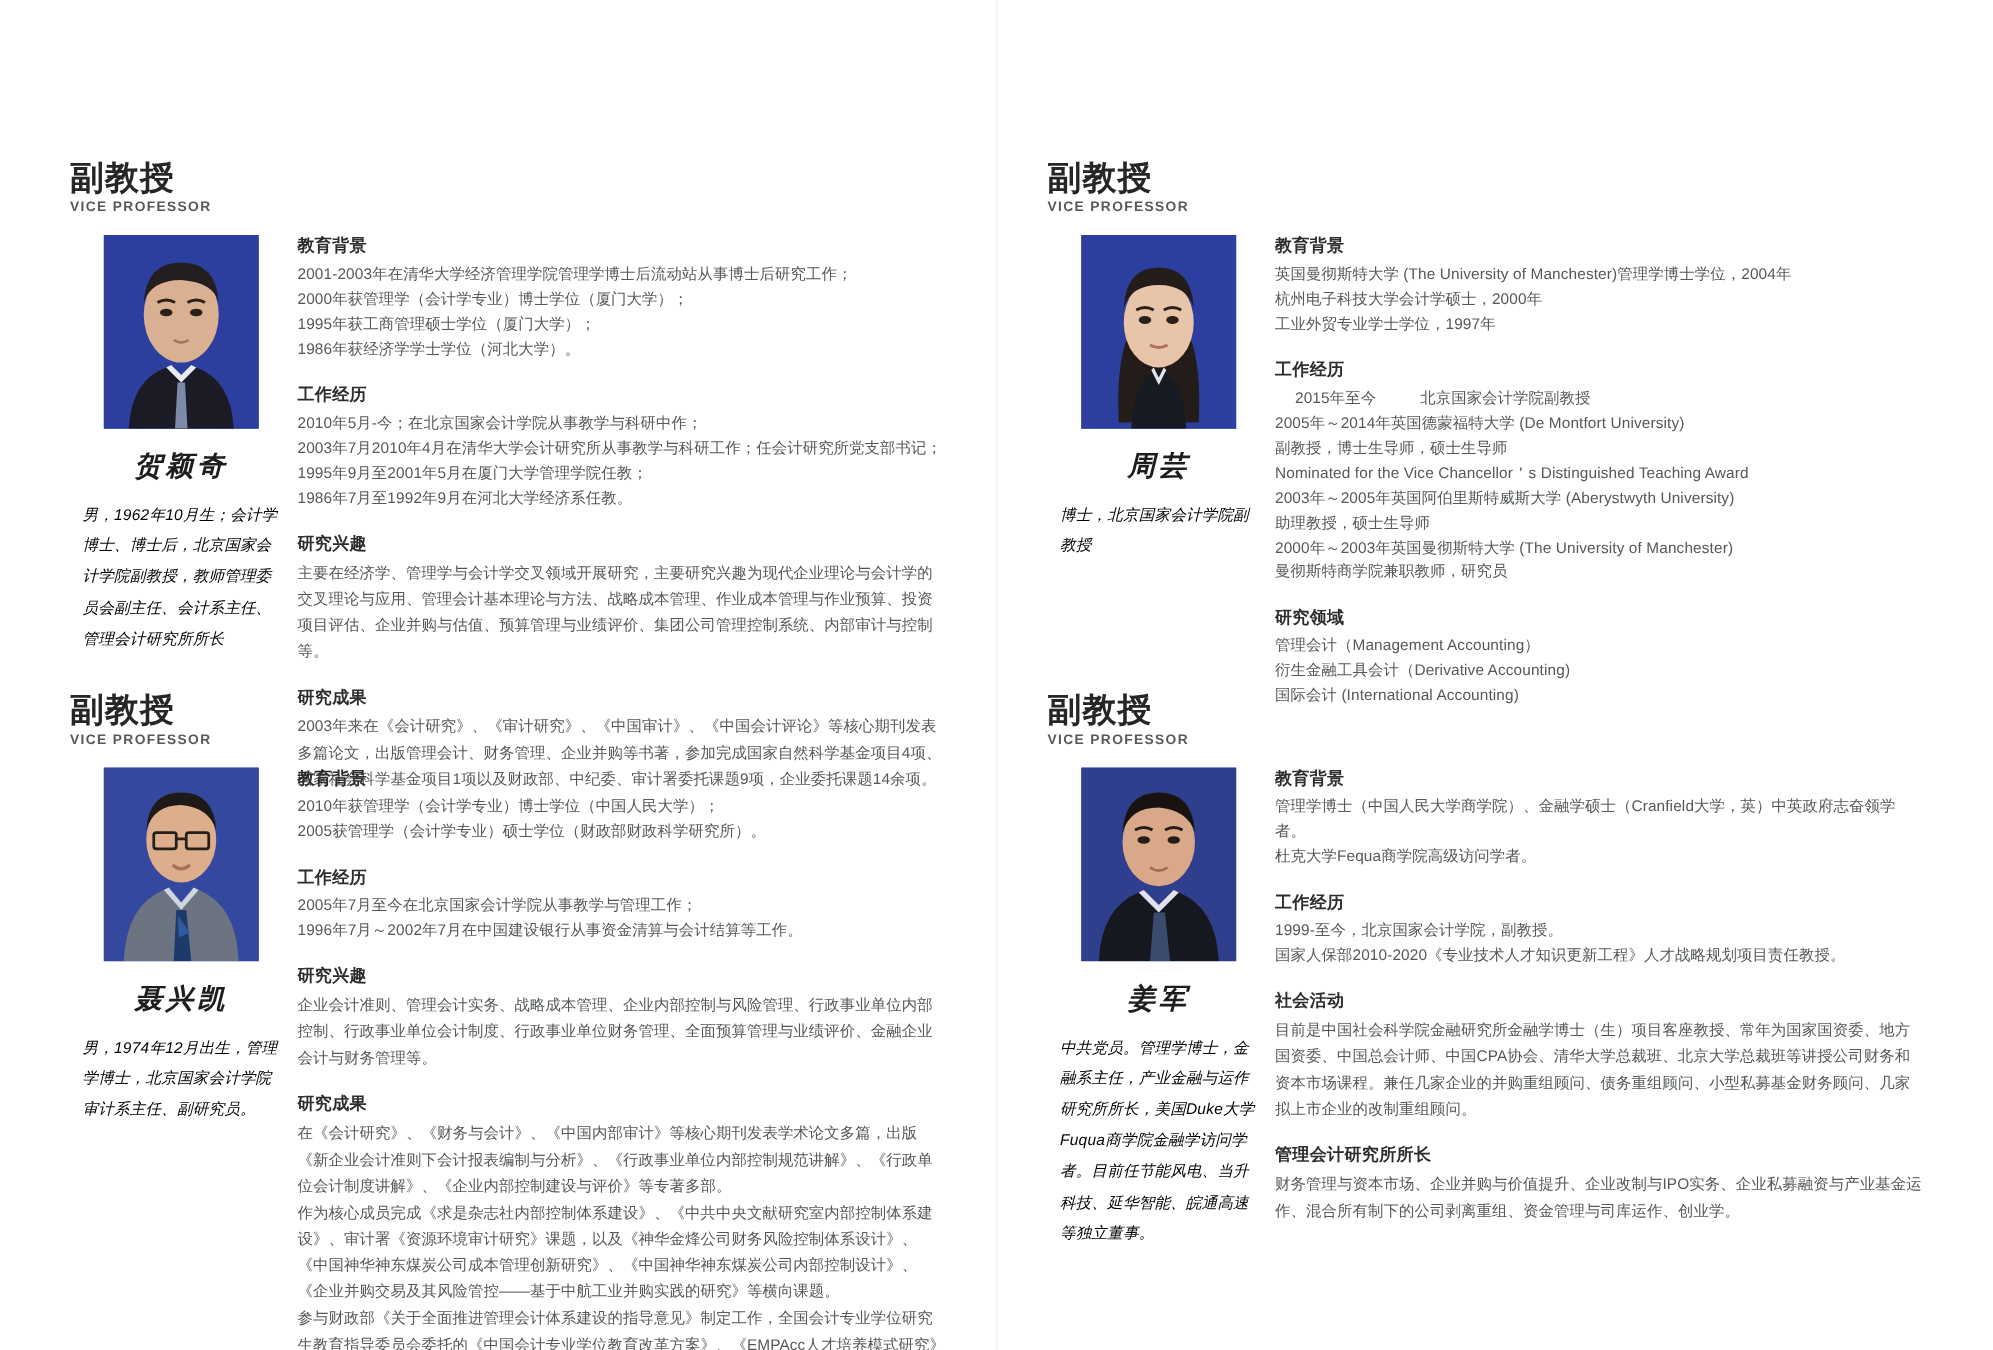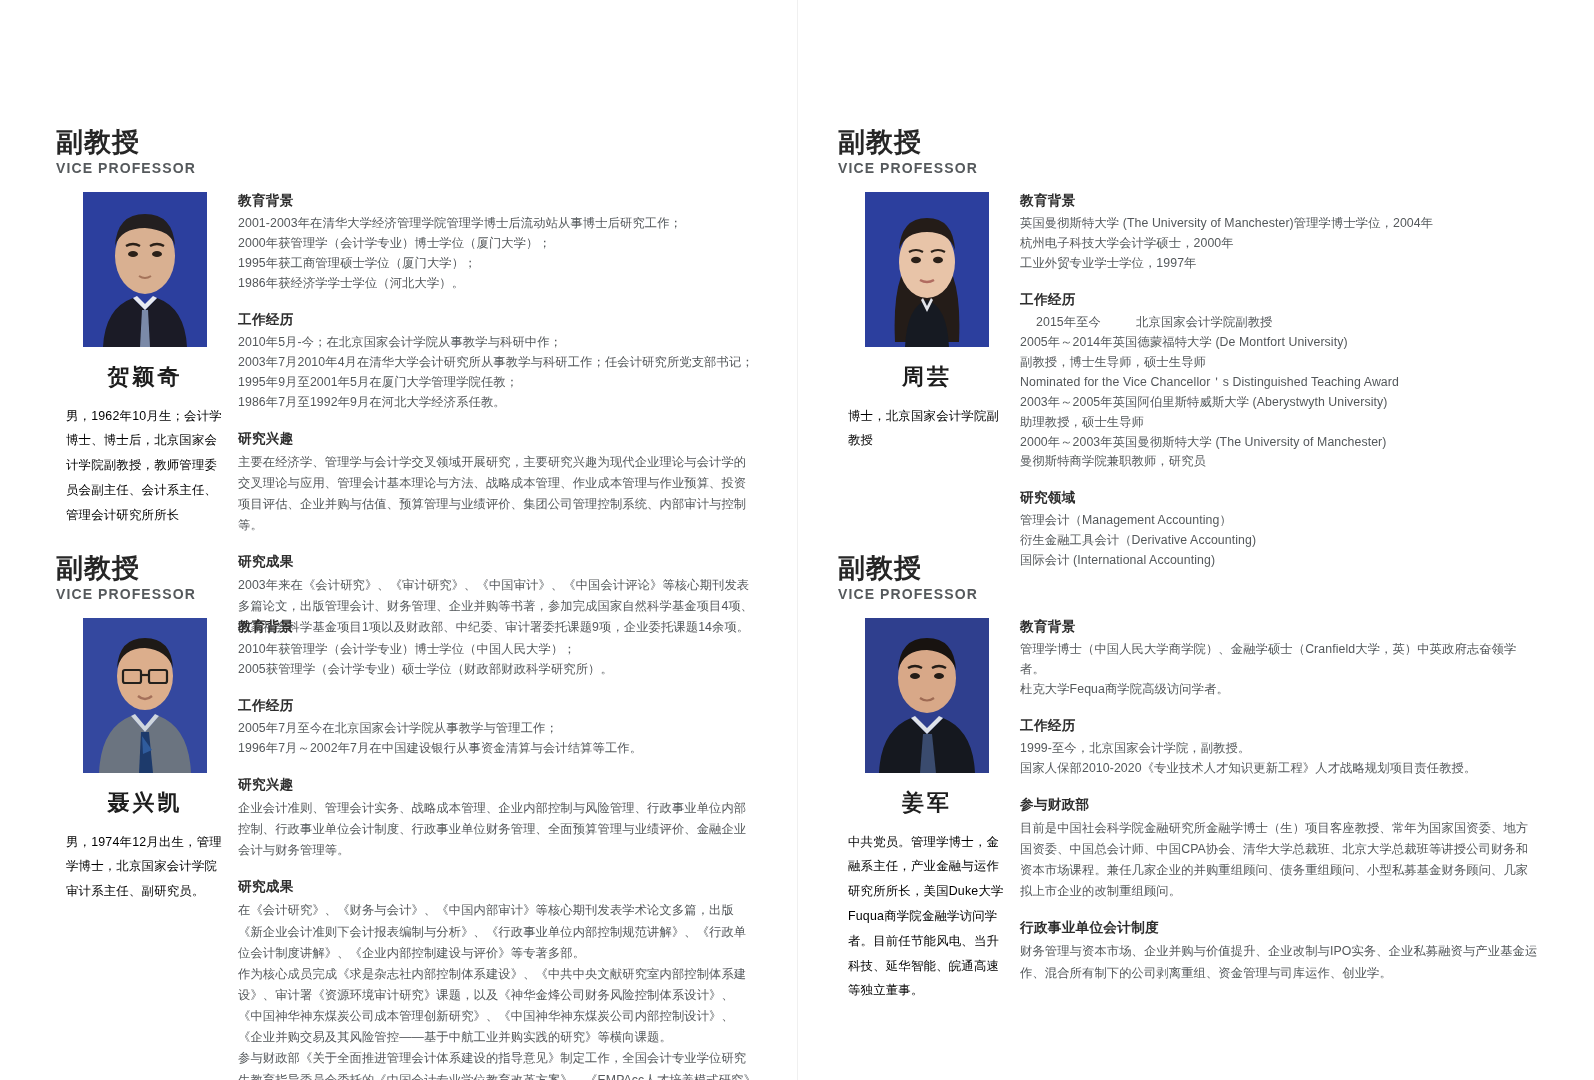--- a/index.html
+++ b/index.html
@@ -48,34 +48,35 @@
 
   .rank-zh {
     font-size: 27px;
     font-weight: bold;
     letter-spacing: 1px;
     color: #262626;
     line-height: 1.05;
     margin: 0 0 4px 0;
   }
   .rank-en {
-    font-size: 14px;
+    font-size: 11px;
     letter-spacing: 1.1px;
     color: #55595c;
     font-weight: bold;
     margin: 0 0 16px 0;
   }
   .body-row {
     display: flex;
     align-items: flex-start;
   }
   .left-col {
     width: 178px;
     flex: 0 0 178px;
     text-align: center;
+    font-style: italic;
   }
   .portrait {
     width: 124px;
     height: 155px;
     margin: 0 auto;
     background: #2a3fa0;
     position: relative;
     overflow: hidden;
   }
   .name {
@@ -307,25 +308,25 @@
             <div class="sec-title">教育背景</div>
             <p class="sec-line">管理学博士（中国人民大学商学院）、金融学硕士（Cranfield大学，英）中英政府志奋领学者。</p>
             <p class="sec-line">杜克大学Fequa商学院高级访问学者。</p>
           </div>
           <div class="section">
             <div class="sec-title">工作经历</div>
             <p class="sec-line">1999-至今，北京国家会计学院，副教授。</p>
             <p class="sec-line">国家人保部2010-2020《专业技术人才知识更新工程》人才战略规划项目责任教授。</p>
           </div>
           <div class="section">
-            <div class="sec-title">参与财政部</div>
+            <div class="sec-title">社会活动</div>
             <p class="sec-para">目前是中国社会科学院金融研究所金融学博士（生）项目客座教授、常年为国家国资委、地方国资委、中国总会计师、中国CPA协会、清华大学总裁班、北京大学总裁班等讲授公司财务和资本市场课程。兼任几家企业的并购重组顾问、债务重组顾问、小型私募基金财务顾问、几家拟上市企业的改制重组顾问。</p>
           </div>
           <div class="section">
-            <div class="sec-title">行政事业单位会计制度</div>
+            <div class="sec-title">管理会计研究所所长</div>
             <p class="sec-para">财务管理与资本市场、企业并购与价值提升、企业改制与IPO实务、企业私募融资与产业基金运作、混合所有制下的公司剥离重组、资金管理与司库运作、创业学。</p>
           </div>
         </div>
       </div>
     </div>
 
   </div>
 </div>
 
 </body></html>

